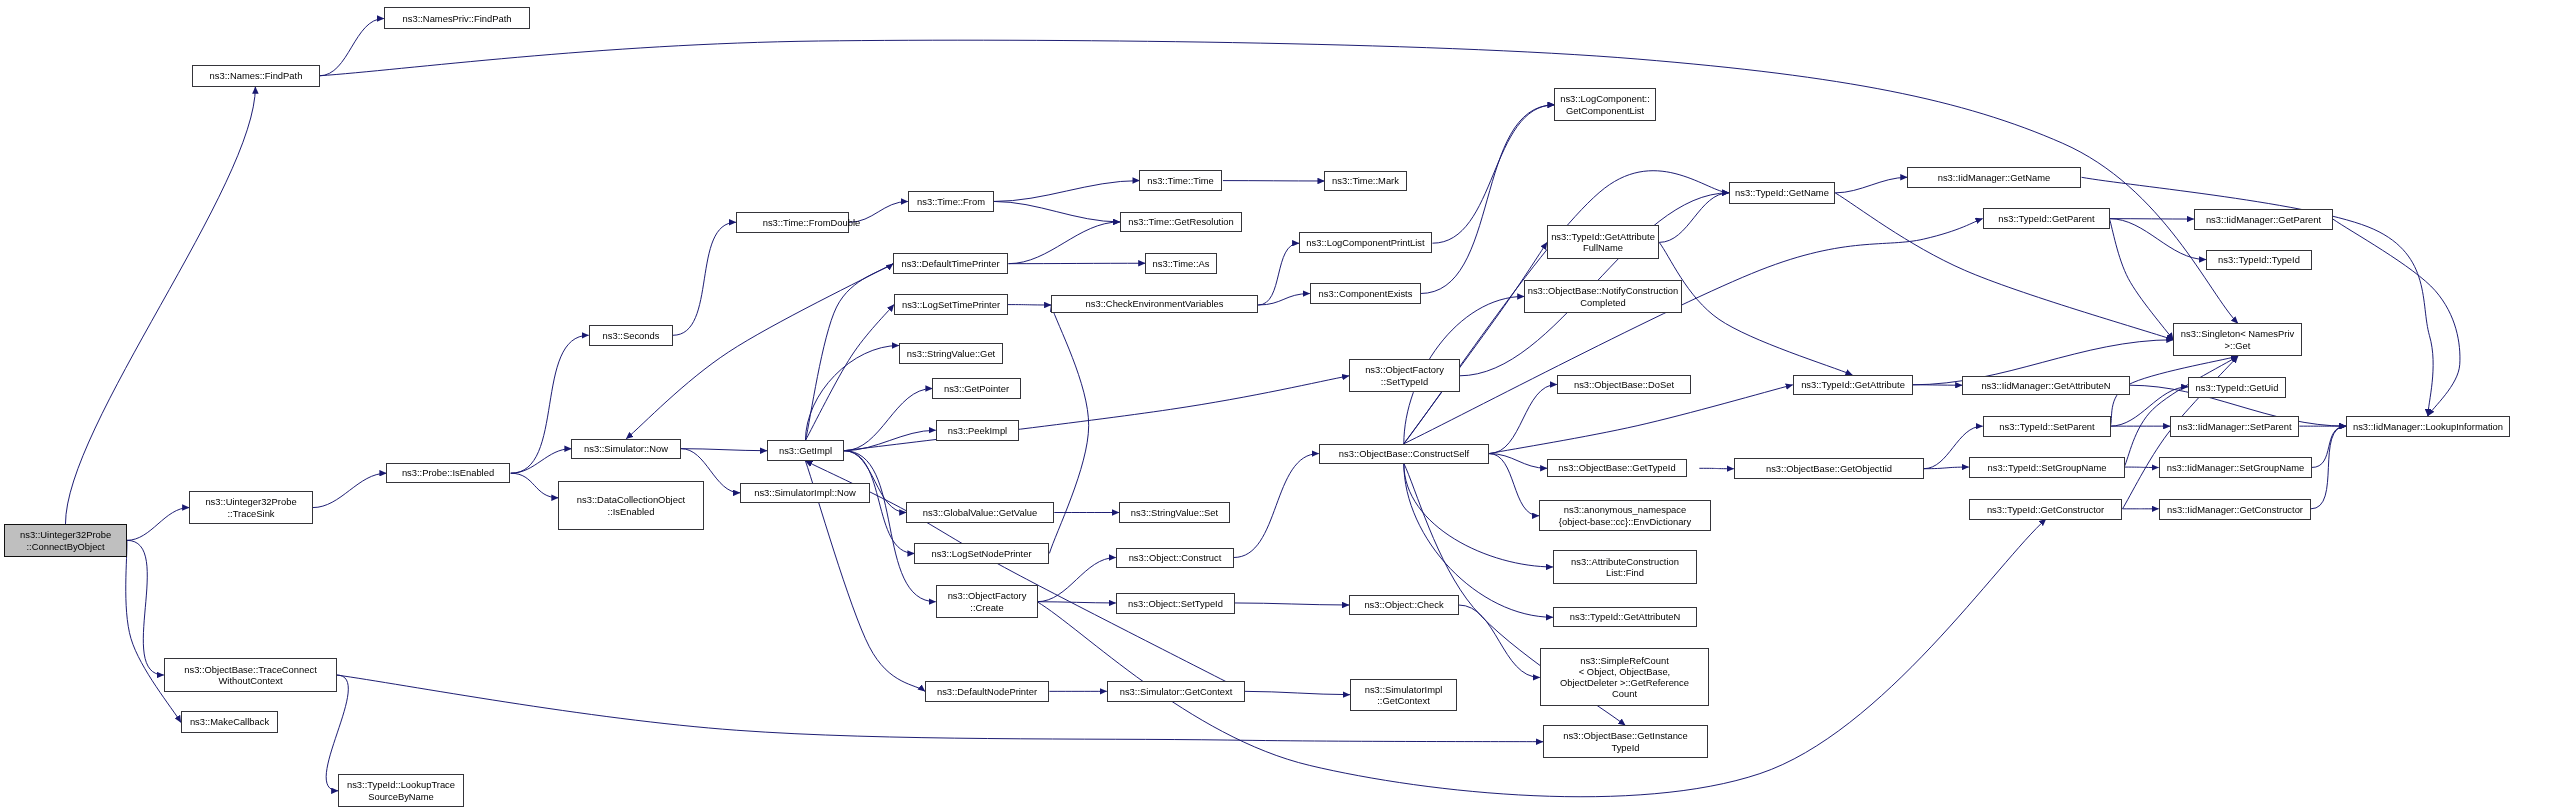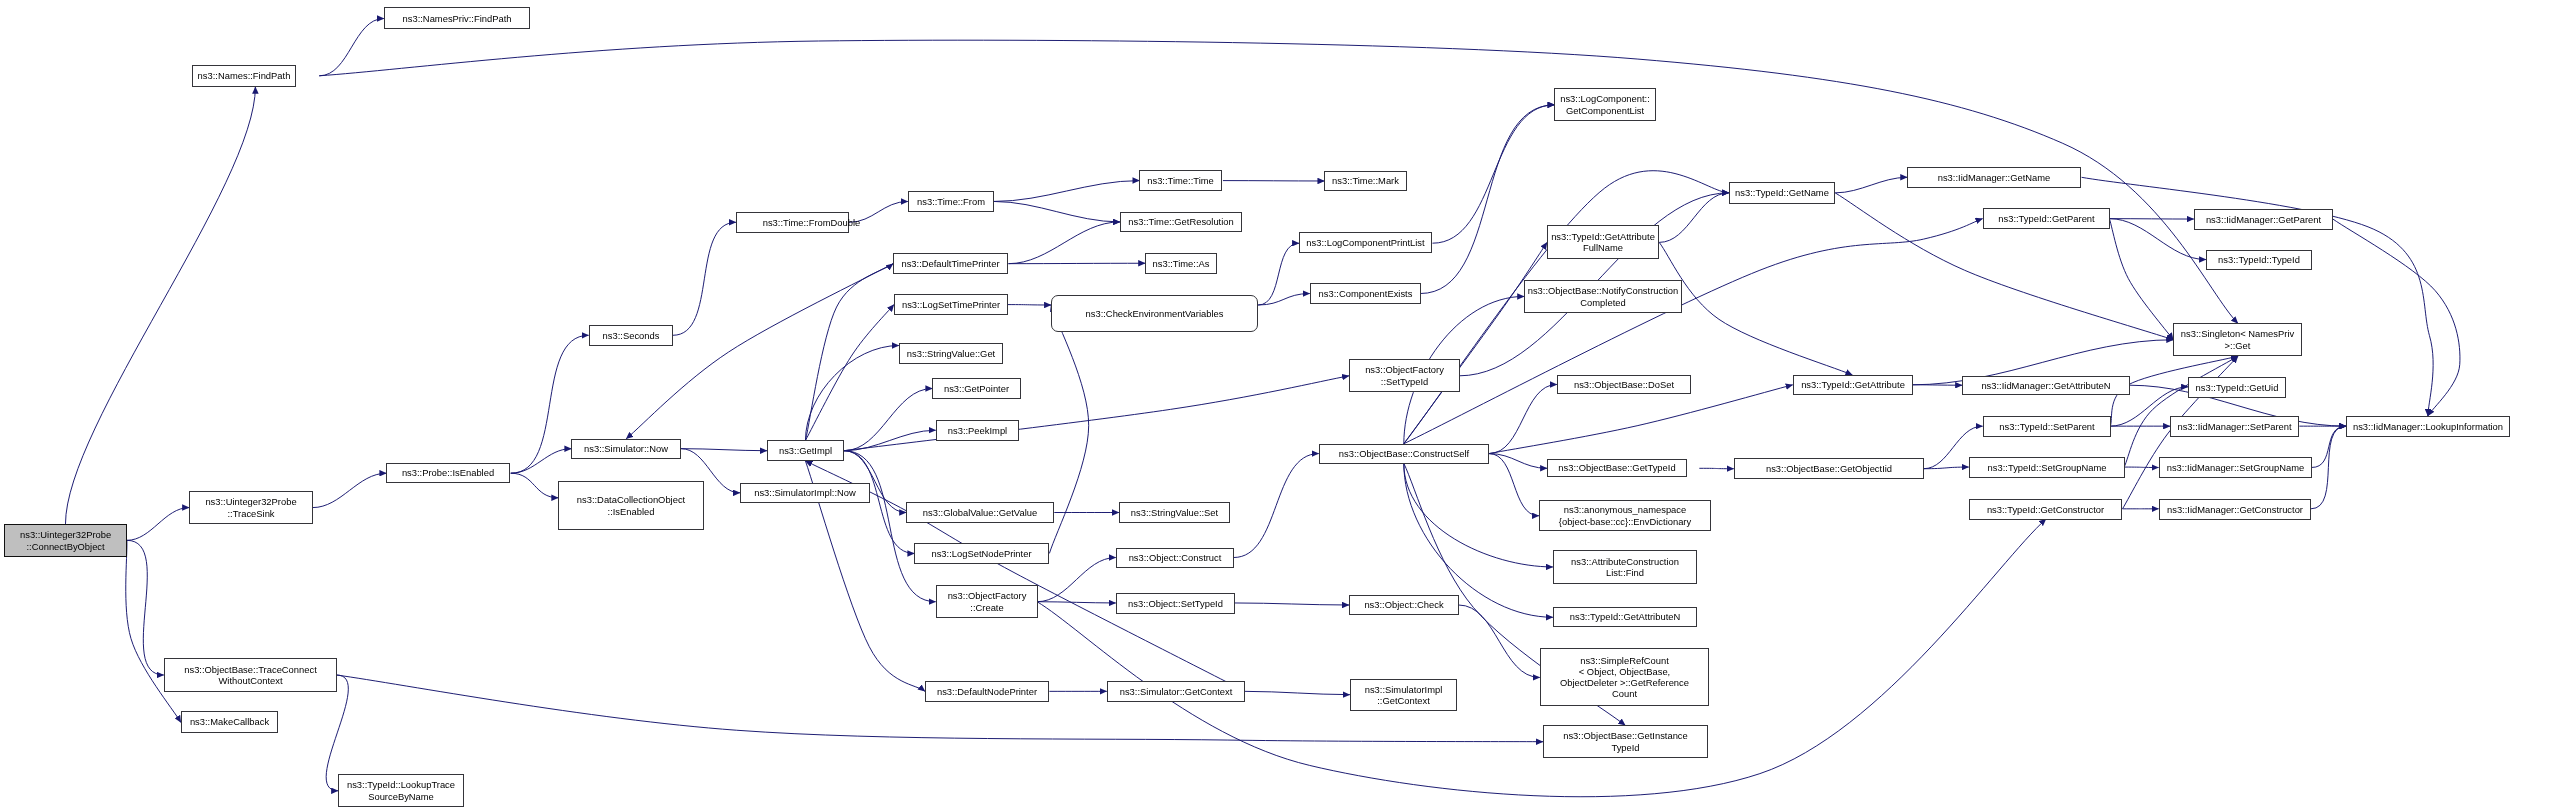--- a/index.html
+++ b/index.html
@@ -143,21 +143,21 @@
         <path class="edge-path" d="M2824,571 C2854,571 2836,520.5 2866,520.5" marker-end="url(#arrow)"></path>
         <path class="edge-path" d="M2823,621.5 C2861.4203722001753,621.5 2827.5796277998247,520.5 2866,520.5" marker-end="url(#arrow)"></path>
         <path class="edge-path" d="M1521,844.5 C1565.82186966203,844.5 1604.17813033797,848.5 1649,848.5" marker-end="url(#arrow)"></path>
         <path class="edge-path" d="M1521,844.5 C1474.2,820.4 1310.2,737.4 1240,700 C1169.8,662.6 1142.7,642.8 1100,620 C1057.3,597.2 1003.3,572.5 984,563" marker-end="url(#arrow)"></path>
         <path class="edge-path" d="M1282,844.5 C1312,844.5 1322,844.5 1352,844.5" marker-end="url(#arrow)"></path>
       </g>
   </svg>
   <div id="nodes">
       <div class="node root" style="left: 4.1px; top: 524px; width: 123px; height: 33px;">ns3::Uinteger32Probe
 ::ConnectByObject</div>
-      <div class="node" style="left: 192px; top: 65px; width: 104px; height: 22px;">ns3::Names::FindPath</div>
+      <div class="node" style="left: 192px; top: 65px; width: 128px; height: 22px;">ns3::Names::FindPath</div>
       <div class="node" style="left: 384px; top: 7.4px; width: 146px; height: 22px;">ns3::NamesPriv::FindPath</div>
       <div class="node" style="left: 189px; top: 491px; width: 124px; height: 33px;">ns3::Uinteger32Probe
 ::TraceSink</div>
       <div class="node" style="left: 164px; top: 658px; width: 173px; height: 34px;">ns3::ObjectBase::TraceConnect
 WithoutContext</div>
       <div class="node" style="left: 181px; top: 711px; width: 97px; height: 22px;">ns3::MakeCallback</div>
       <div class="node" style="left: 338px; top: 774px; width: 126px; height: 33px;">ns3::TypeId::LookupTrace
 SourceByName</div>
       <div class="node" style="left: 386px; top: 463px; width: 124px; height: 19.6px;">ns3::Probe::IsEnabled</div>
       <div class="node" style="left: 589px; top: 325px; width: 84px; height: 20.5px;">ns3::Seconds</div>
@@ -174,21 +174,21 @@
       <div class="node" style="left: 932px; top: 378px; width: 89px; height: 20.5px;">ns3::GetPointer</div>
       <div class="node" style="left: 936px; top: 420px; width: 83px; height: 20.5px;">ns3::PeekImpl</div>
       <div class="node" style="left: 906px; top: 502px; width: 148px; height: 21px;">ns3::GlobalValue::GetValue</div>
       <div class="node" style="left: 914px; top: 543px; width: 135px; height: 21px;">ns3::LogSetNodePrinter</div>
       <div class="node" style="left: 936px; top: 585px; width: 102px; height: 33px;">ns3::ObjectFactory
 ::Create</div>
       <div class="node" style="left: 925px; top: 681px; width: 124px; height: 20.5px;">ns3::DefaultNodePrinter</div>
       <div class="node" style="left: 1139px; top: 170px; width: 83px; height: 20.5px;">ns3::Time::Time</div>
       <div class="node" style="left: 1120px; top: 212px; width: 122px; height: 19.6px;">ns3::Time::GetResolution</div>
       <div class="node" style="left: 1145px; top: 253px; width: 72px; height: 20.5px;">ns3::Time::As</div>
-      <div class="node" style="left: 1051px; top: 295px; width: 207px; height: 37px; border-radius: 7px;">ns3::CheckEnvironmentVariables</div>
+      <div class="node" style="left: 1051px; top: 295px; width: 207px; height: 18px;">ns3::CheckEnvironmentVariables</div>
       <div class="node" style="left: 1119px; top: 502px; width: 111px; height: 21px;">ns3::StringValue::Set</div>
       <div class="node" style="left: 1116px; top: 548px; width: 118px; height: 19.6px;">ns3::Object::Construct</div>
       <div class="node" style="left: 1116px; top: 593px; width: 119px; height: 20.5px;">ns3::Object::SetTypeId</div>
       <div class="node" style="left: 1107px; top: 681px; width: 138px; height: 20.5px;">ns3::Simulator::GetContext</div>
       <div class="node" style="left: 1324px; top: 171px; width: 83px; height: 19.6px;">ns3::Time::Mark</div>
       <div class="node" style="left: 1299px; top: 232px; width: 133px; height: 21px;">ns3::LogComponentPrintList</div>
       <div class="node" style="left: 1310px; top: 283px; width: 111px; height: 20.5px;">ns3::ComponentExists</div>
       <div class="node" style="left: 1349px; top: 359px; width: 111px; height: 33px;">ns3::ObjectFactory
 ::SetTypeId</div>
       <div class="node" style="left: 1319px; top: 444px; width: 170px; height: 19.6px;">ns3::ObjectBase::ConstructSelf</div>

